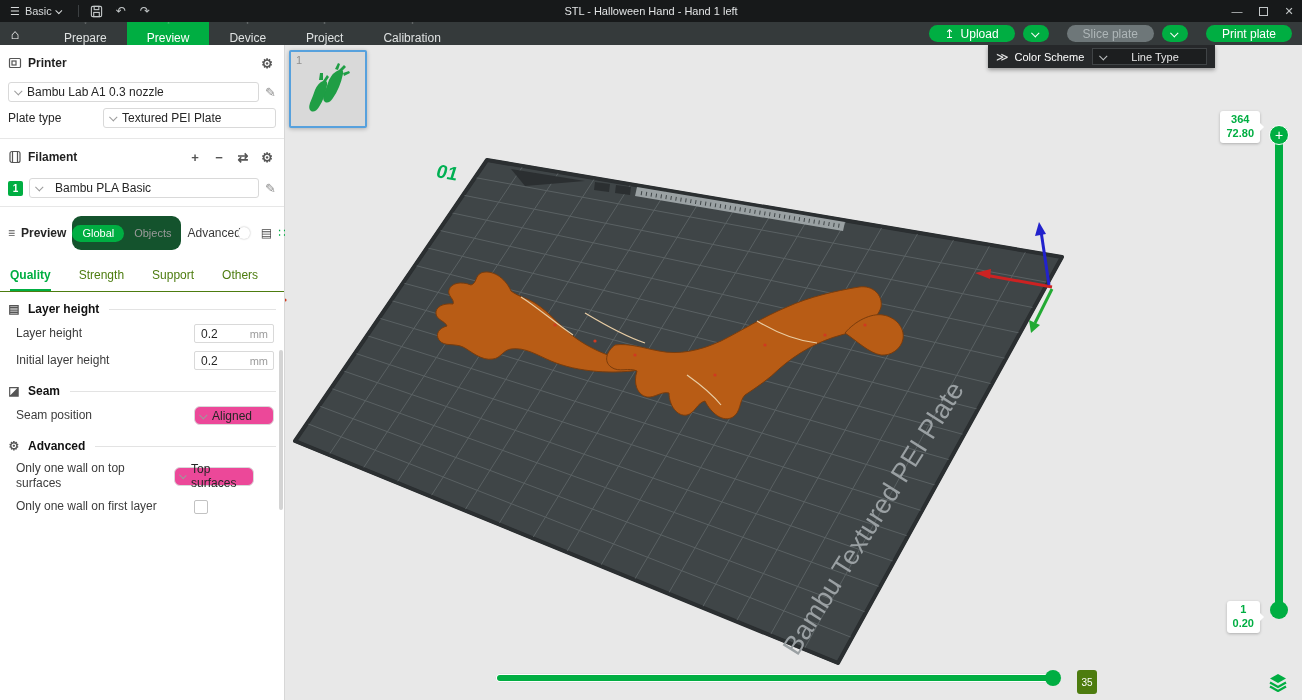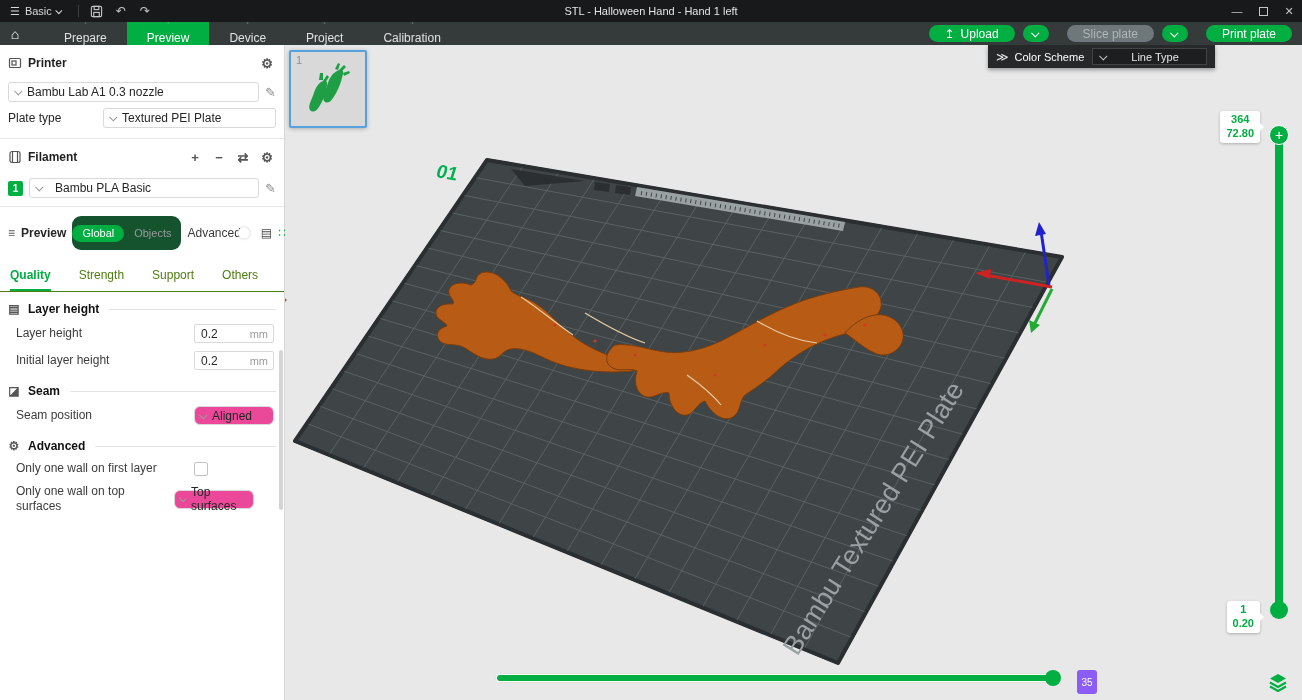--- a/index.html
+++ b/index.html
@@ -95,21 +95,21 @@
   .v-handle { position:absolute; right:14px; top:556px; width:18px; height:18px; background:#00AE42; border-radius:50%; }
   .tooltip { position:absolute; background:#fff; border-radius:3px; box-shadow:0 1px 3px rgba(0,0,0,.25); color:#00AE42; font-size:11px; font-weight:bold; text-align:center; padding:2px 6px; line-height:1.25; }
   .tooltip::after { content:""; position:absolute; right:-4px; top:50%; margin-top:-4px; border-left:4px solid #fff; border-top:4px solid transparent; border-bottom:4px solid transparent; }
   .tt-top { right:42px; top:66px; }
   .tt-bottom { right:42px; top:556px; }
 
   
   .hslider { position:absolute; left:210px; bottom:17px; width:567px; height:10px; background:#ffffff; border-radius:5px; box-shadow:inset 0 0 0 1px #e0e0e0; }
   .hfill { position:absolute; left:2px; top:2px; height:6px; width:556px; background:#00AE42; border-radius:3px; }
   .h-handle { position:absolute; left:550px; top:-3px; width:16px; height:16px; background:#00AE42; border-radius:50%; }
-  .h-badge { position:absolute; left:582px; top:-3px; min-width:20px; height:24px; background:#8b5cf6; color:#fff; border-radius:3px; font-size:10px; display:flex; align-items:center; justify-content:center; padding:0 2px; }
+  .h-badge { position:absolute; left:582px; top:-3px; min-width:20px; height:24px; background:#4d7c0f; color:#fff; border-radius:3px; font-size:10px; display:flex; align-items:center; justify-content:center; padding:0 2px; }
 
   .layers-btn { position:absolute; right:12px; bottom:6px; width:24px; height:24px; display:flex; align-items:center; justify-content:center; }
 </style>
 </head>
 <body>
 
 <div class="titlebar">
   <div class="menu">
     <span>☰</span>
     <span>Basic</span>
@@ -324,29 +324,29 @@
         <span>Aligned</span>
       </div>
     </div>
 
     <div class="grp-head">
       <span class="g-icon">⚙</span>
       <span>Advanced</span>
       <span class="rule"></span>
     </div>
     <div class="param">
+      <span class="plabel" style="max-width:150px;">Only one wall on top surfaces</span>
+      <div class="sel-box">
+        <span class="chev"></span>
+        <span>Top surfaces</span>
+      </div>
+    </div>
+    <div class="param">
       <span class="plabel">Only one wall on first layer</span>
       <span class="checkbox" style="margin-right:66px;"></span>
-    </div>
-    <div class="param">
-      <span class="plabel" style="max-width:150px;">Only one wall on top surfaces</span>
-      <div class="sel-box">
-        <span class="chev"></span>
-        <span>Top surfaces</span>
-      </div>
     </div>
 
     <div class="side-scroll"></div>
   </div>
 
   <div class="viewport">
 
     <svg class="scene" viewBox="0 0 1017 655">
 
       <polygon points="202,115 777,212 553,618 10,396" fill="#3f4547" stroke="#2b2f31" stroke-width="4" stroke-linejoin="round"></polygon>

